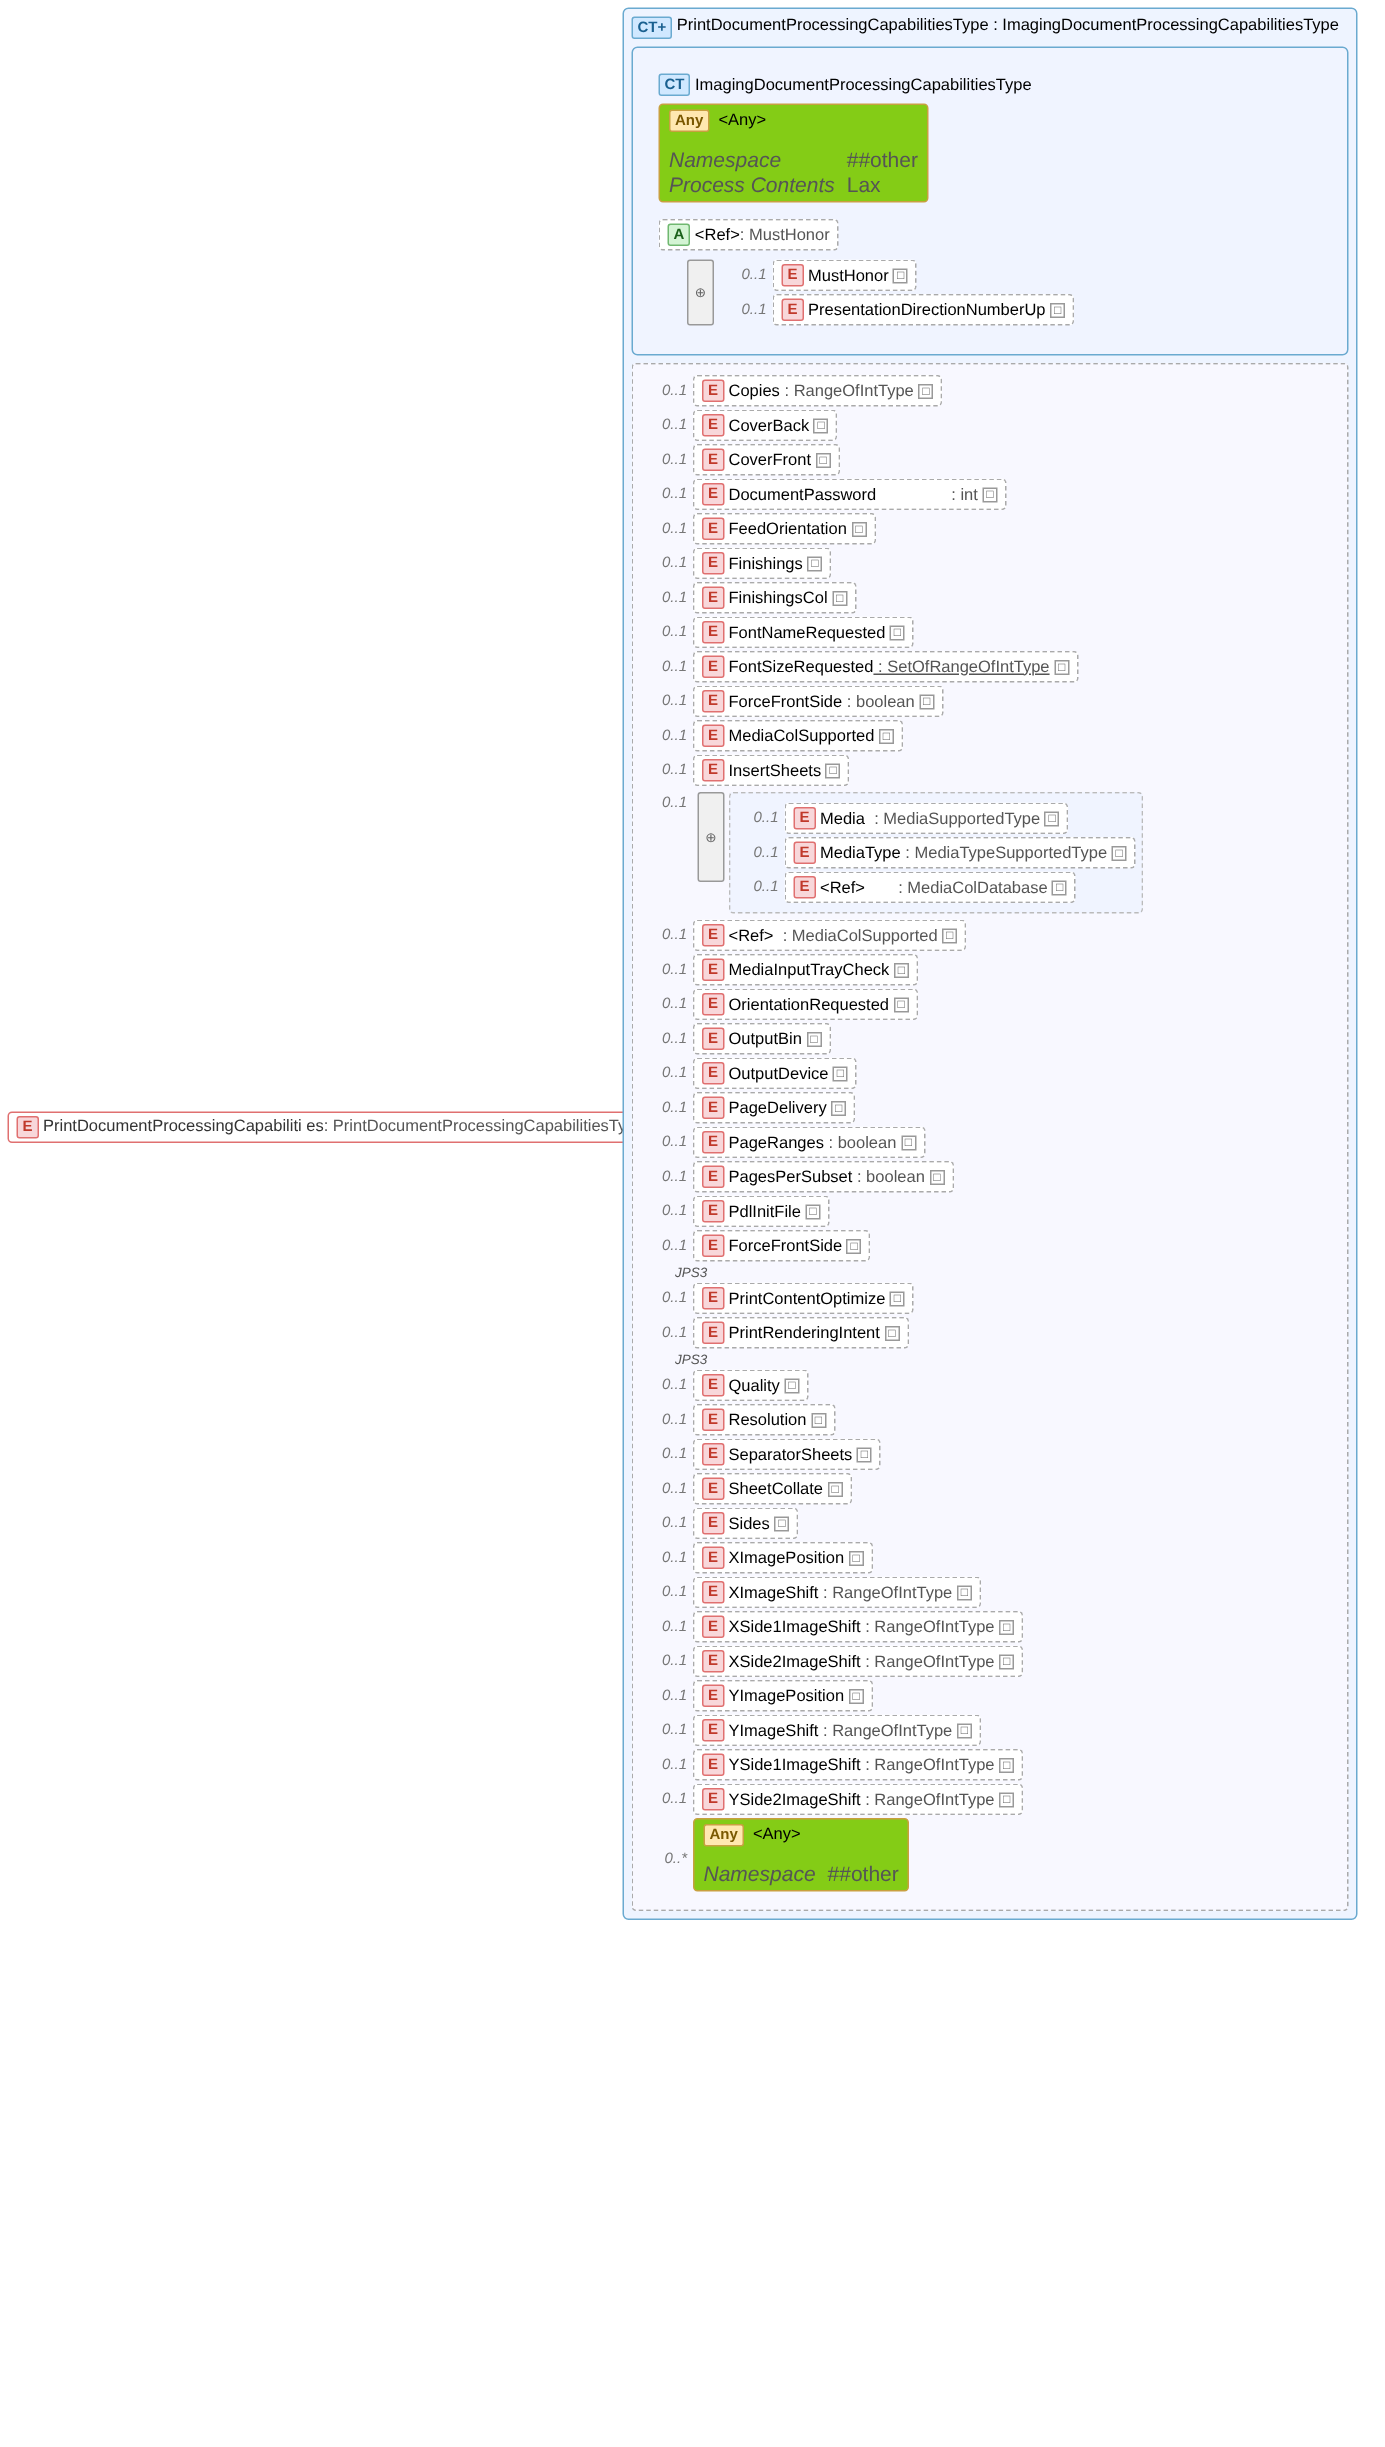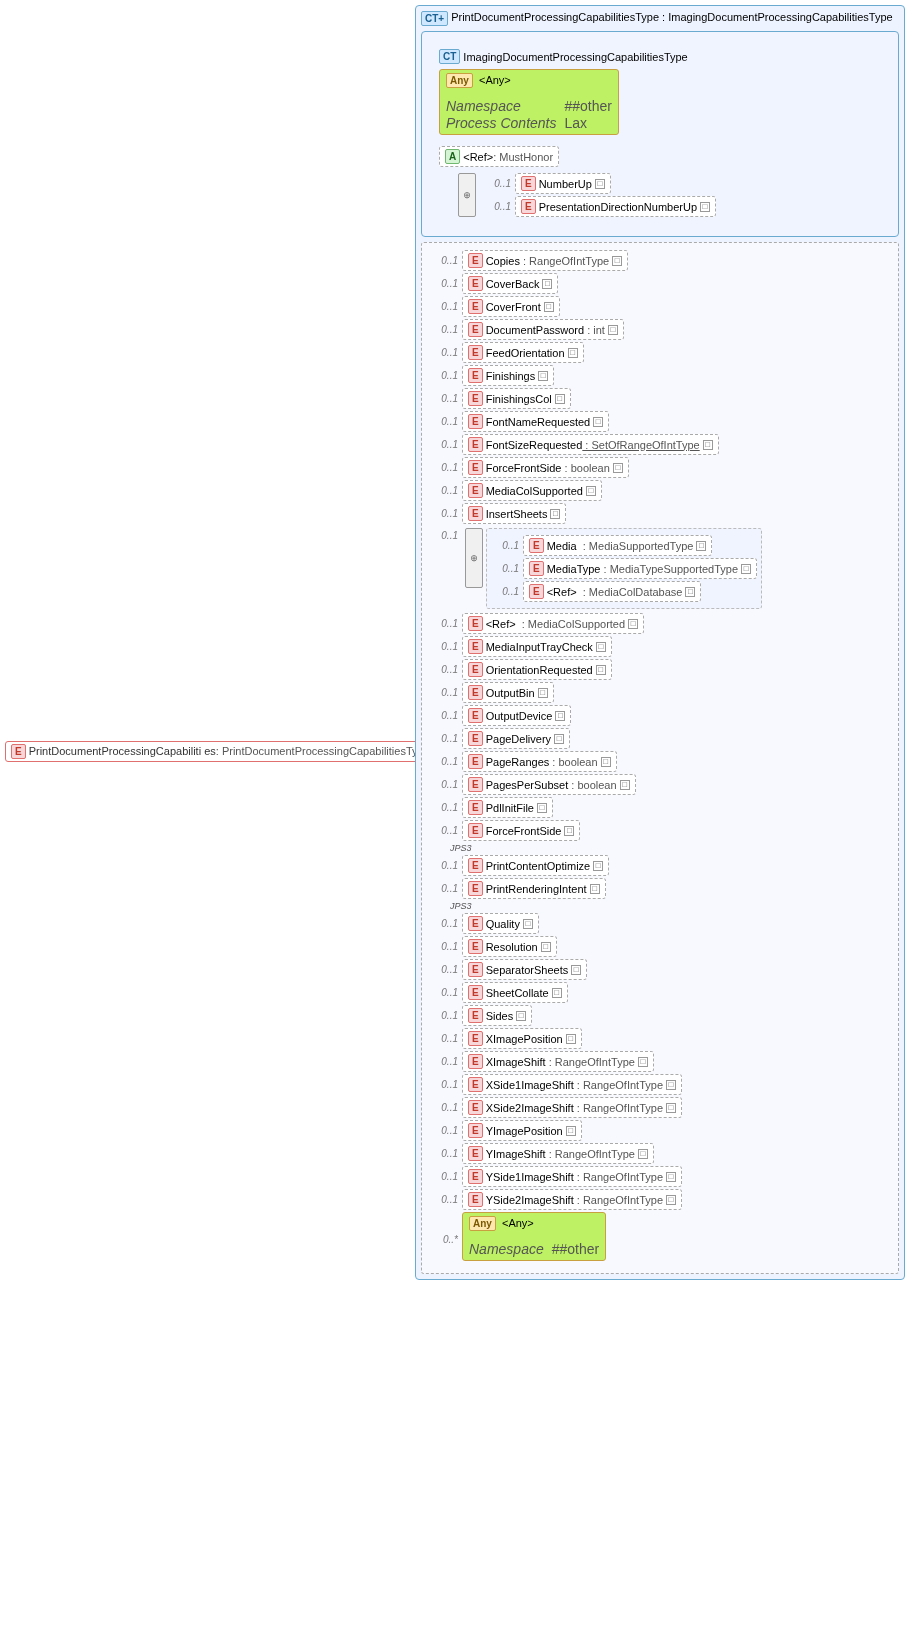--- a/index.html
+++ b/index.html
@@ -96,21 +96,21 @@
       display: flex;
       align-items: center;
       margin-bottom: 5px;
       font-size: 11px;
     }
 
     
     .any-box {
       border: 1px solid #c8a040;
       border-radius: 3px;
-      background: #bef264;
+      background: #84cc16;
       padding: 3px 6px;
       margin-bottom: 5px;
       display: inline-block;
     }
     .any-props {
       font-size: 14px;
       color: #555;
       display: grid;
       grid-template-columns: auto auto;
       gap: 1px 8px;
@@ -241,21 +241,21 @@
       </div>
 
       <div style="margin-left: 16px; margin-top: 4px;">
         <div style="display:flex; align-items:flex-start;">
           <div class="seq-icon" style="height:44px; margin-top:2px;">⊕</div>
           <div class="rows-container">
             <div class="element-row">
               <span class="cardinality">0..1</span>
               <div class="node-box">
                 <span class="badge badge-E">E</span>
-                <span>NumberUp</span>
+                <span>MustHonor</span>
                 <span class="node-expand">□</span>
               </div>
             </div>
             <div class="element-row">
               <span class="cardinality">0..1</span>
               <div class="node-box">
                 <span class="badge badge-E">E</span>
                 <span>PresentationDirectionNumberUp</span>
                 <span class="node-expand">□</span>
               </div>
@@ -290,21 +290,21 @@
             <span class="badge badge-E">E</span>
             <span>CoverFront</span>
             <span class="node-expand">□</span>
           </div>
       </div>
       <div class="element-row">
         <span class="cardinality">0..1</span>
         <div class="node-box">
             <span class="badge badge-E">E</span>
             <span>DocumentPassword</span>
-            <span style="color:#555;">&nbsp;: int</span>
+            <span style="color:#555;padding-left:47px;">&nbsp;: int</span>
             <span class="node-expand">□</span>
           </div>
       </div>
       <div class="element-row">
         <span class="cardinality">0..1</span>
         <div class="node-box">
             <span class="badge badge-E">E</span>
             <span>FeedOrientation</span>
             <span class="node-expand">□</span>
           </div>
@@ -389,21 +389,21 @@
                   <span>MediaType</span>
                   <span style="color:#555;text-align:center;">&nbsp;: MediaTypeSupportedType</span>
                   <span class="node-expand">□</span>
                 </div>
             </div>
             <div class="element-row">
               <span class="cardinality">0..1</span>
               <div class="node-box">
                   <span class="badge badge-E">E</span>
                   <span>&lt;Ref&gt;</span>
-                  <span style="color:#555;">&nbsp;&nbsp;: MediaColDatabase</span>
+                  <span style="color:#555;margin-left:16px;">&nbsp;&nbsp;: MediaColDatabase</span>
                   <span class="node-expand">□</span>
                 </div>
             </div>
           </div>
         </div>
       </div>
 
       <div class="element-row">
         <span class="cardinality">0..1</span>
         <div class="node-box">

